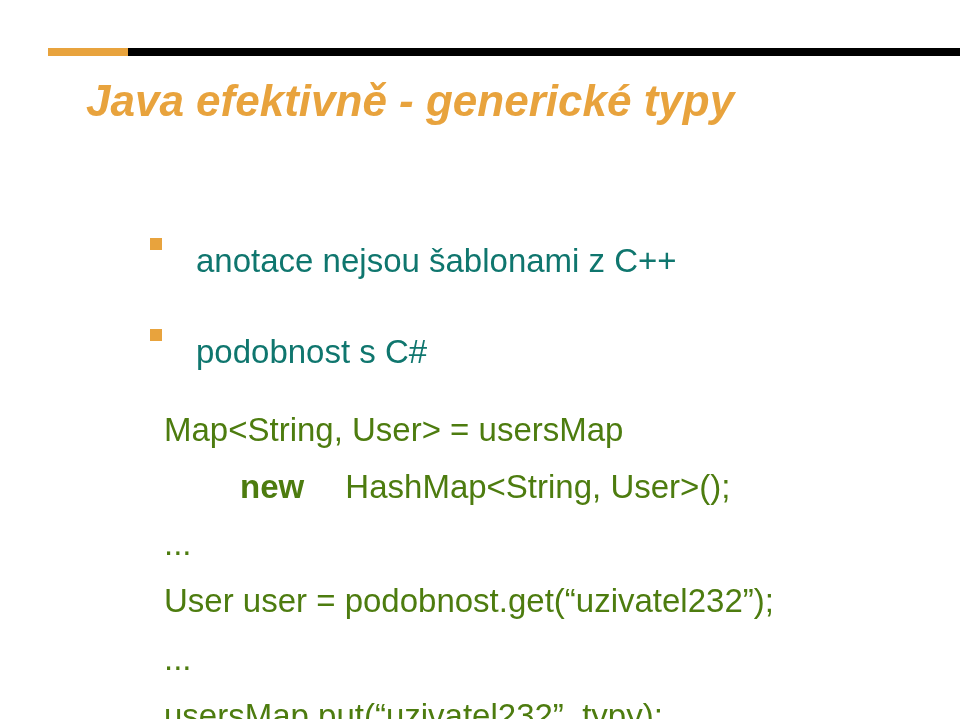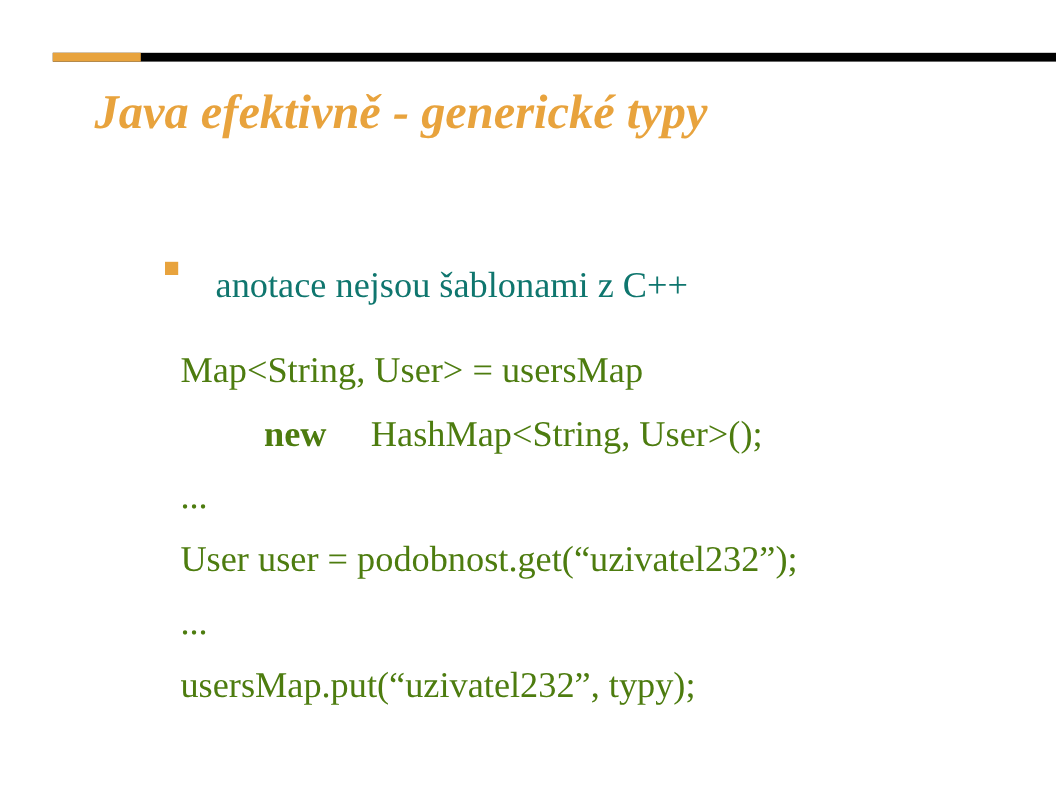--- a/index.html
+++ b/index.html
@@ -1,15 +1,15 @@
 <!DOCTYPE html>
 <html><head>
 <meta charset="utf-8">
 <style>
-  * { margin: 16px; padding: 0; box-sizing: border-box; font-family: Liberation Serif, serif; }
+  * { margin: 16px; padding: 0; box-sizing: border-box; }
   html, body { width: 960px; height: 719px; }
   body {
     background: #fff;
     font-family: Arial, Helvetica, sans-serif;
     position: relative;
     overflow: hidden;
   }
   .top-bar {
     position: absolute;
     top: 0; left: 0;
@@ -76,20 +76,24 @@
 
 <div class="title">Java efektivně - generické typy</div>
 
 <div class="content">
 
   <div class="bullet-row">
     <div class="bullet"></div>
     <div class="bullet-text">anotace nejsou šablonami z C++</div>
   </div>
 
+  <div class="bullet-row">
+    <div class="bullet"></div>
+    <div class="bullet-text">podobnost s C#</div>
+  </div>
 
 
   <div class="code-block">
     <div class="code-line">Map&lt;String, User&gt; = usersMap</div>
     <div class="code-line indent"><span class="bold">new</span><span> HashMap&lt;String, User&gt;();</span></div>
     <div class="code-line">...</div>
     <div class="code-line">User user = podobnost.get(“uzivatel232”);</div>
     <div class="code-line">...</div>
     <div class="code-line">usersMap.put(“uzivatel232”, typy);</div>
   </div>

